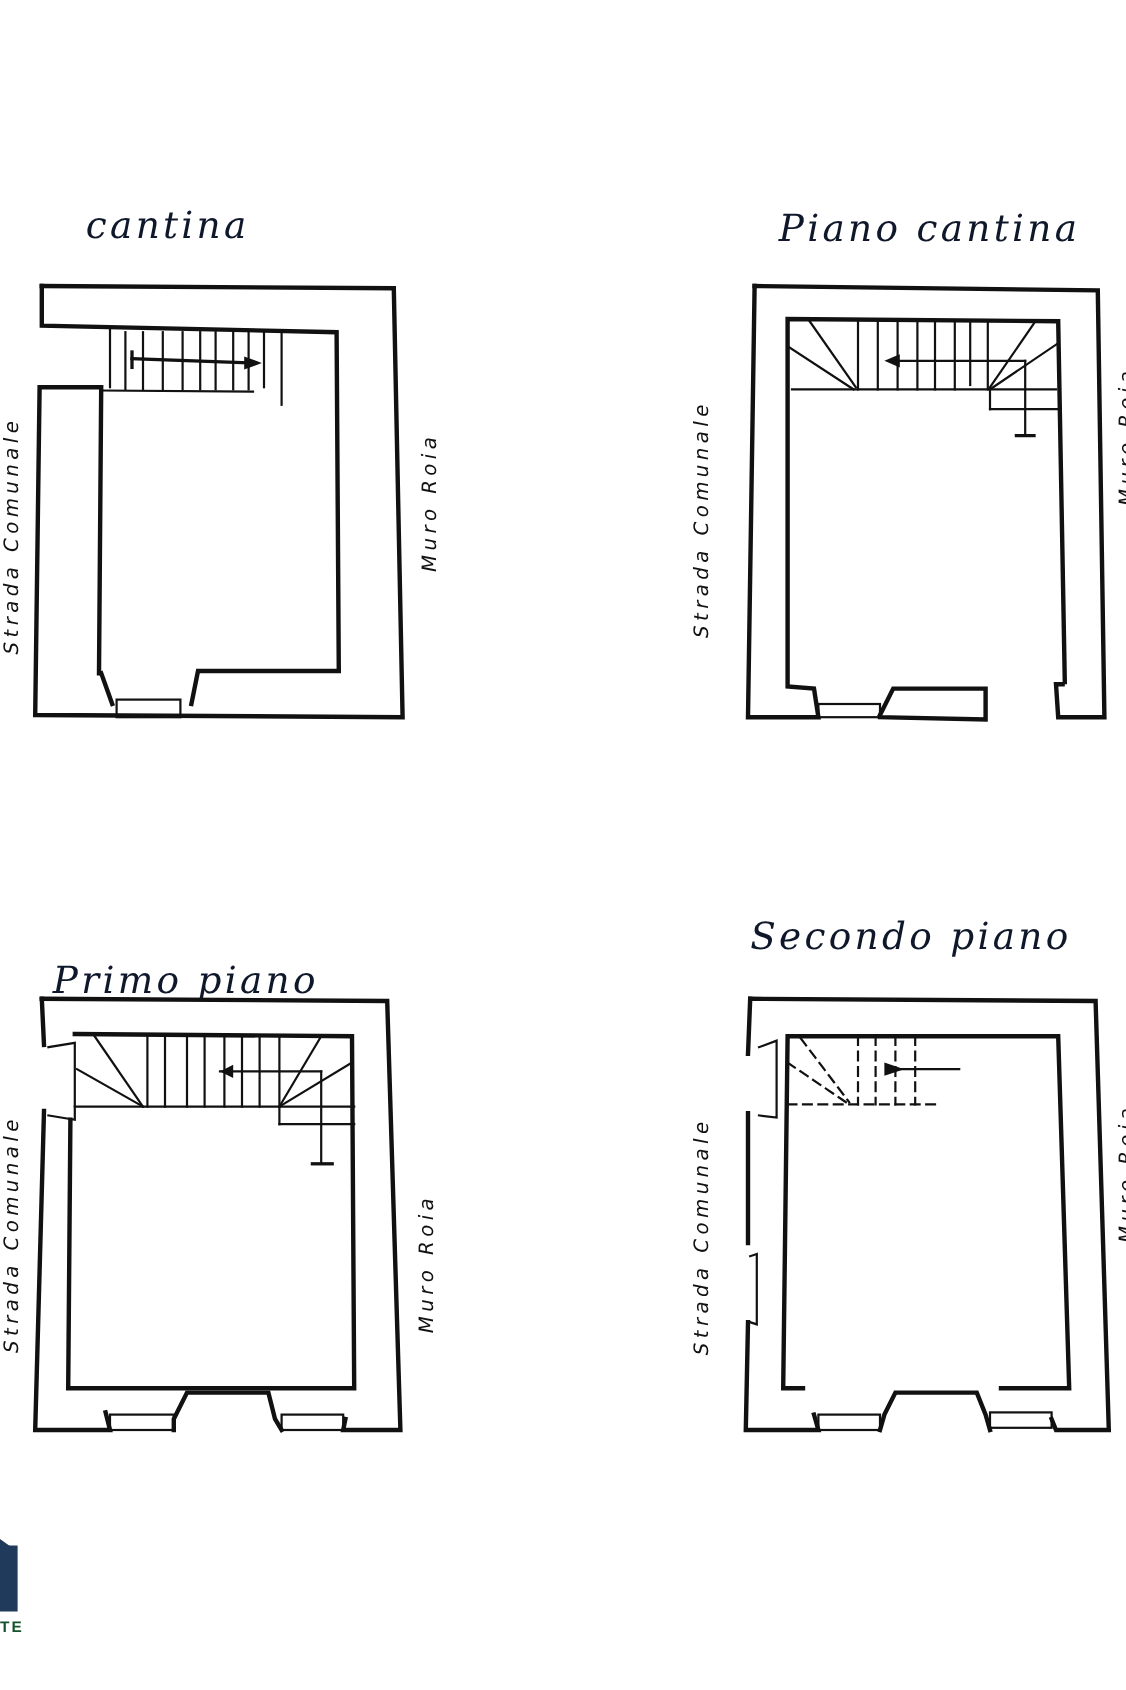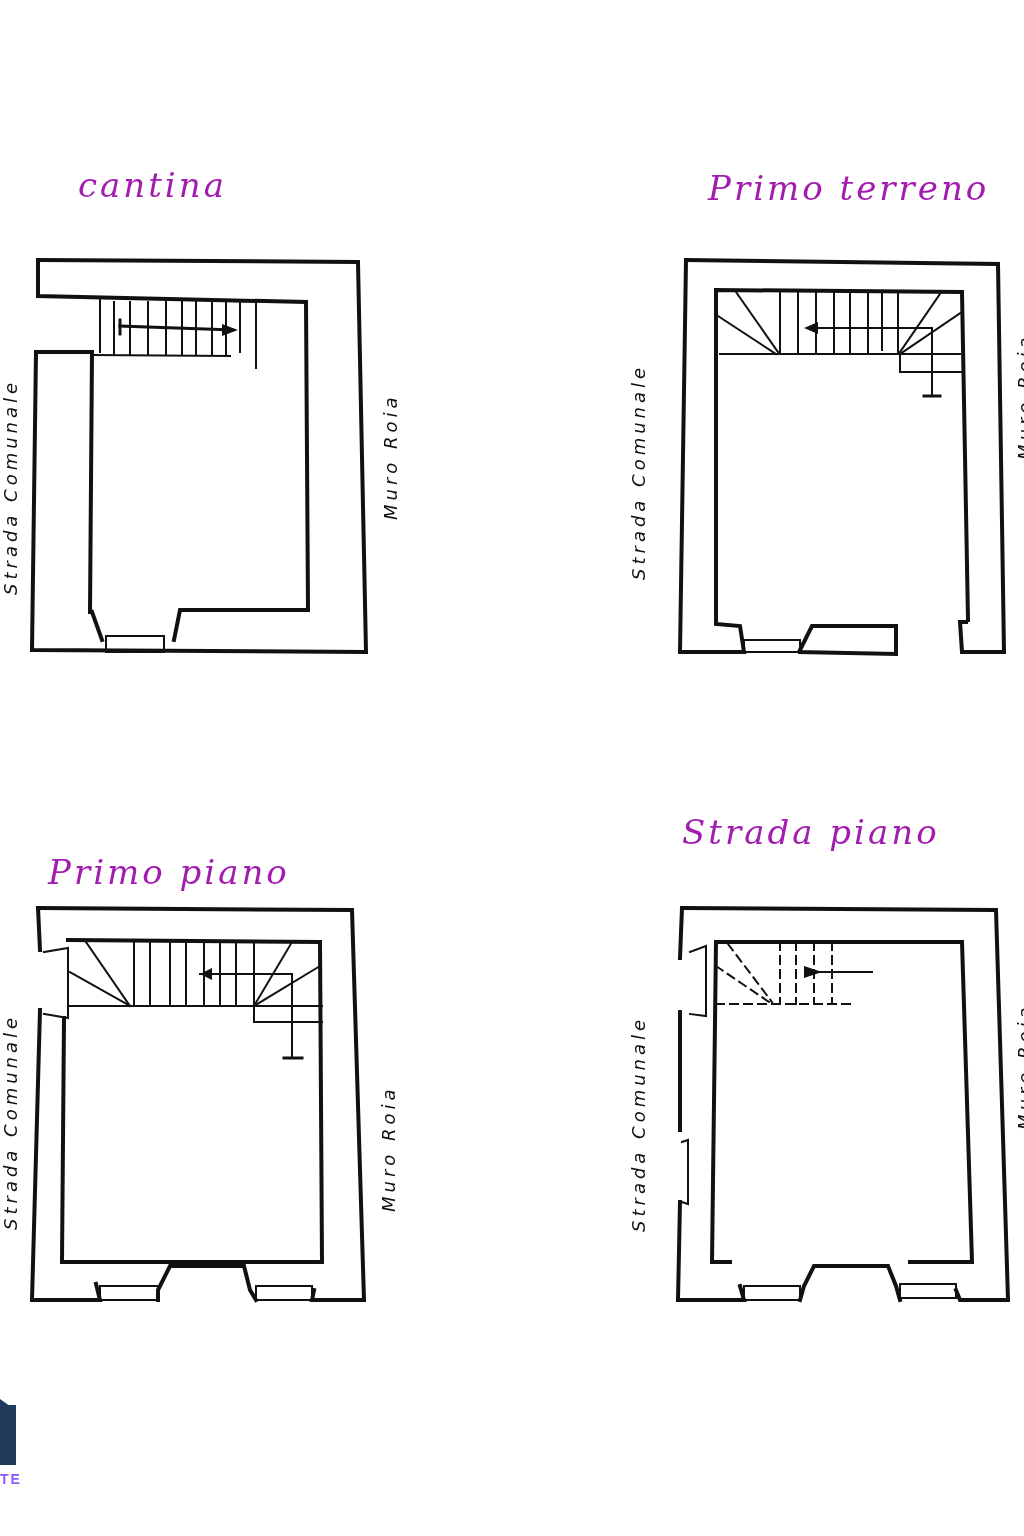--- a/index.html
+++ b/index.html
@@ -1,31 +1,31 @@
 <!DOCTYPE html>
 <html><head>
   <meta charset="utf-8">
   <style>
     html, body { margin: 0; padding: 0; background: #ffffff; }
     body { width: 1024px; height: 1536px; position: relative; overflow: hidden; font-family: "DejaVu Sans", sans-serif; }
-    .title { position: absolute; font-family: "DejaVu Serif", serif; font-style: italic; font-size: 34px; color: #a21caf; letter-spacing: 3px; white-space: nowrap; }
+    .title { position: absolute; font-family: "DejaVu Serif", serif; font-style: italic; font-size: 34px; color: #0f172a; letter-spacing: 3px; white-space: nowrap; margin-top: 20px; }
     .street { position: absolute; font-family: "DejaVu Sans", sans-serif; font-style: italic; font-size: 18px; color: #111; letter-spacing: 4px; white-space: nowrap; transform-origin: left top; }
     svg.drawing { position: absolute; left: 0; top: 0; }
     .logo { position: absolute; left: 0; top: 1405px; width: 40px; height: 90px; }
     .logo-mark { position: absolute; left: 0; top: 0; width: 16px; height: 60px; background: #1f3a5a; }
     .logo-cap { position: absolute; left: 0; top: -6px; width: 0; height: 0; border-left: 14px solid #1f3a5a; border-top: 10px solid transparent; }
-    .logo-text { position: absolute; left: 0; top: 66px; font-family: "Liberation Sans", sans-serif; font-size: 14px; font-weight: bold; color: #8b5cf6; letter-spacing: 2px; }
+    .logo-text { position: absolute; left: 0; top: 66px; font-family: "Liberation Sans", sans-serif; font-size: 14px; font-weight: bold; color: #14532d; letter-spacing: 2px; }
   </style>
 </head>
 <body>
 
 <div class="title" style="left:78px; top:165px;">cantina</div>
-<div class="title" style="left:708px; top:168px;">Primo terreno</div>
+<div class="title" style="left:708px; top:168px;">Piano cantina</div>
 <div class="title" style="left:48px; top:852px;">Primo piano</div>
-<div class="title" style="left:682px; top:812px;">Strada piano</div>
+<div class="title" style="left:682px; top:812px;">Secondo piano</div>
 
 <div class="street" style="left:0px; top:595px; transform: rotate(-90deg);">Strada Comunale</div>
 <div class="street" style="left:380px; top:520px; transform: rotate(-90deg);">Muro Roia</div>
 <div class="street" style="left:628px; top:580px; transform: rotate(-90deg);">Strada Comunale</div>
 <div class="street" style="left:1014px; top:460px; transform: rotate(-90deg);">Muro Roia</div>
 <div class="street" style="left:0px; top:1230px; transform: rotate(-90deg);">Strada Comunale</div>
 <div class="street" style="left:378px; top:1212px; transform: rotate(-90deg);">Muro Roia</div>
 <div class="street" style="left:628px; top:1232px; transform: rotate(-90deg);">Strada Comunale</div>
 <div class="street" style="left:1014px; top:1130px; transform: rotate(-90deg);">Muro Roia</div>
 

